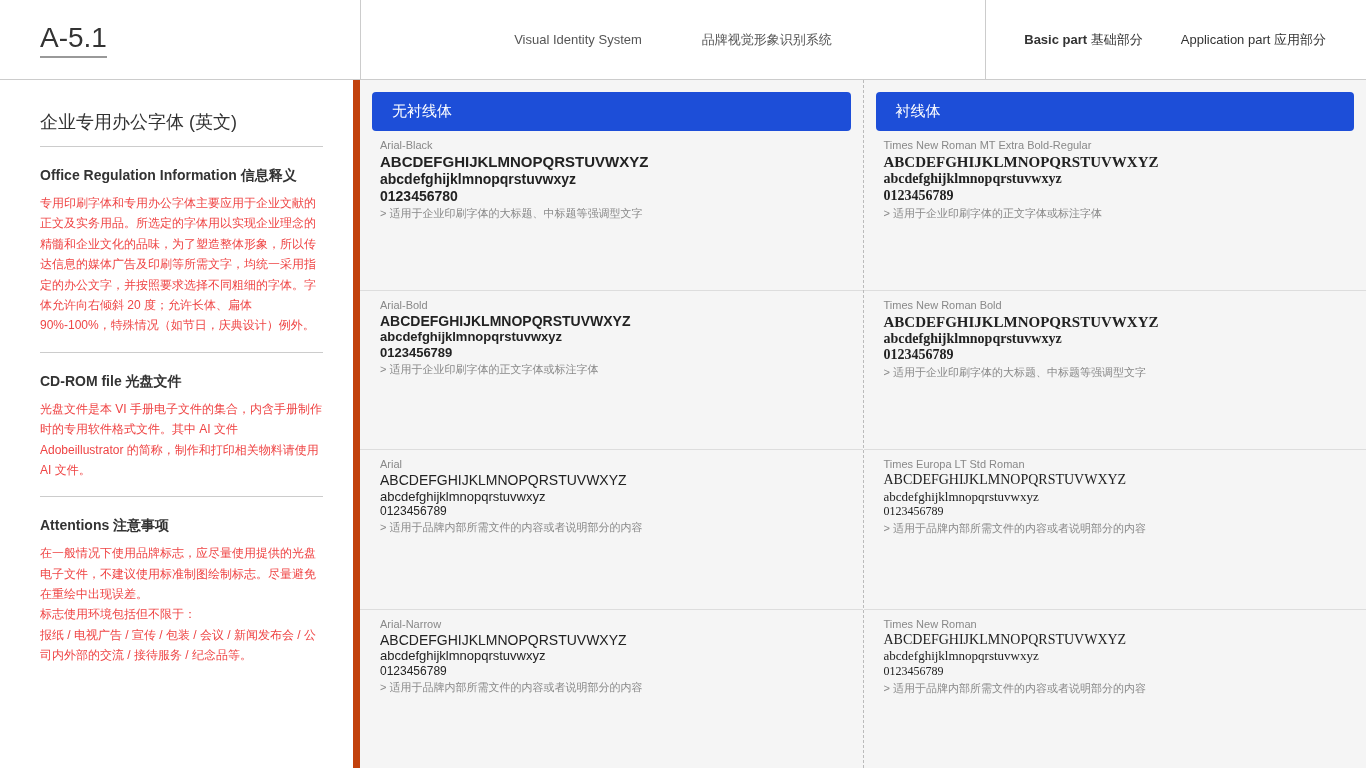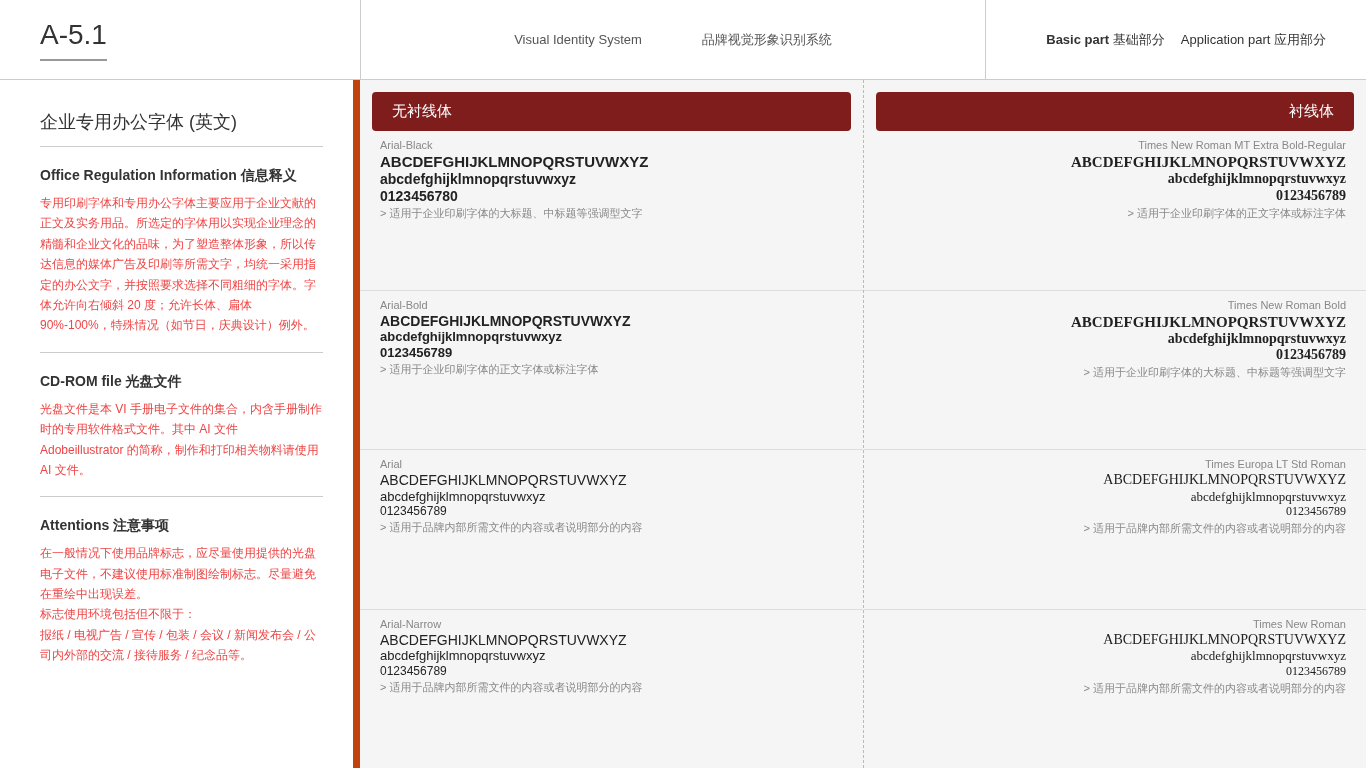--- a/index.html
+++ b/index.html
@@ -24,21 +24,21 @@
     }
     .header-left {
       flex: 0 0 320px;
     }
     .page-code {
       font-size: 28px;
       font-weight: 300;
       color: #333;
       border-bottom: 2px solid #999;
       display: inline-block;
-      padding-bottom: 8px;
+      padding-bottom: 2px;
     }
     .header-center {
       flex: 1;
       display: flex;
       flex-direction: column;
       align-items: center;
       border-left: 1px solid #ccc;
       border-right: 1px solid #ccc;
       padding: 10px 84px;
       height: 100%;
@@ -55,21 +55,21 @@
     }
     .vis-title-cn {
       font-size: 13px;
       color: #555;
     }
     .header-right {
       flex: 0 0 340px;
       display: flex;
       align-items: center;
       justify-content: flex-end;
-      gap: 16px;
+      gap: 38px;
       padding-left: 30px;
     }
     .nav-item {
       font-size: 13px;
       color: #333;
     }
     .nav-item.active {
       font-weight: bold;
     }
     .nav-item .cn {
@@ -125,25 +125,24 @@
 
     
     .font-column {
       flex: 1;
       border-right: 1px dashed #bbb;
       display: flex;
       flex-direction: column;
     }
     .font-column:last-child {
       border-right: none;
-      text-align: right;
     }
 
     .column-header {
-      background: #7f1d1d;
+      background: #1d4ed8;
       color: #fff;
       font-size: 15px;
       padding: 10px 20px;
       margin: 12px 12px 0 12px;
       border-radius: 4px;
     }
 
     .font-entry {
       flex: 1;
       border-bottom: 1px solid #ddd;

